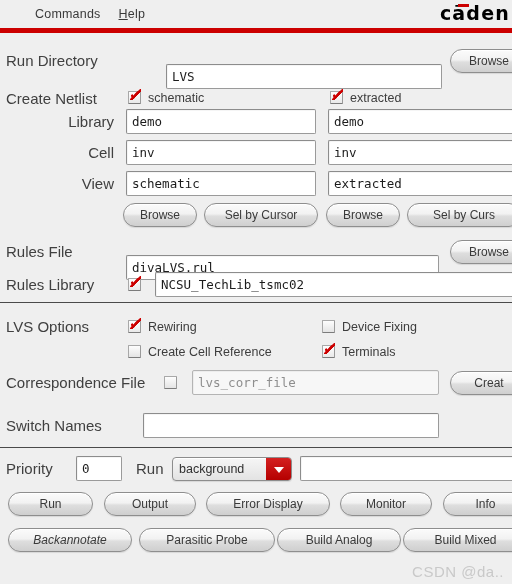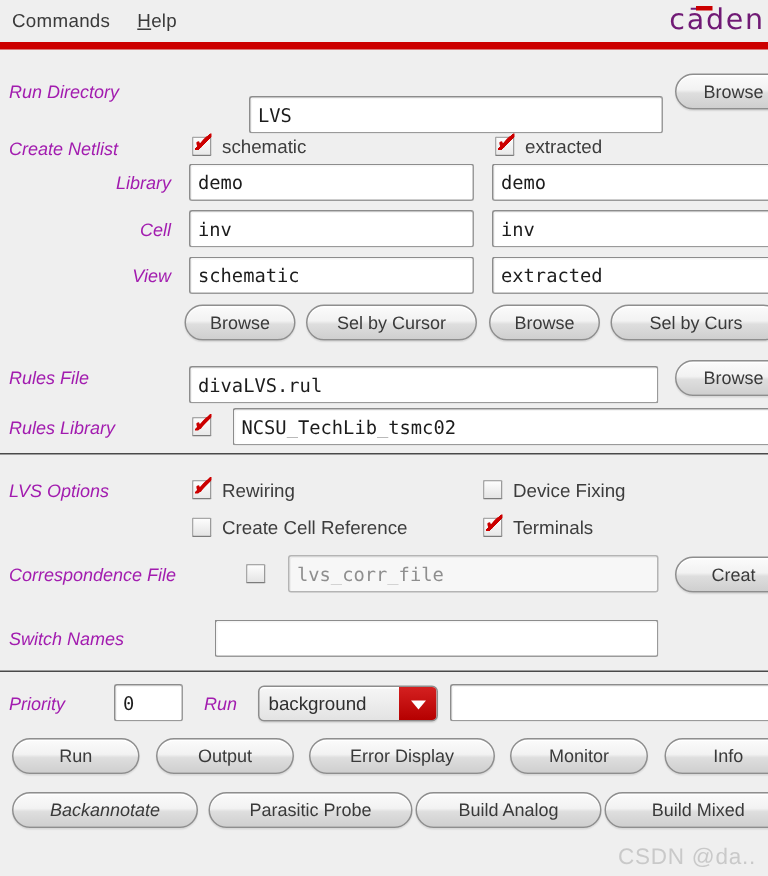--- a/index.html
+++ b/index.html
@@ -26,37 +26,38 @@
   }
 
   
   .menubar {
     height: 28px;
     background: #efefef;
     position: relative;
     display: flex;
     align-items: center;
     padding-left: 8px;
+    margin-left: 27px;
   }
   .menu-item {
     font-size: 12.5px;
     color: #3a3a3a;
     margin-right: 18px;
     letter-spacing: .2px;
     cursor: default;
   }
   .menu-item .ul { text-decoration: underline; }
   .brand {
     position: absolute;
     right: 2px;
     top: 2px;
     font-family: "DejaVu Sans", sans-serif;
     font-size: 19px;
-    font-weight: normal;
-    color: #701a75;
+    font-weight: bold;
+    color: #000000;
     letter-spacing: 1.2px;
     white-space: nowrap;
     text-align: right;
   }
   .brand .macron {
     position: absolute;
     left: 18px;
     top: 2px;
     width: 11px;
     height: 3px;
@@ -73,25 +74,24 @@
     padding: 0;
   }
   .row {
     position: absolute;
     left: 0;
     width: 512px;
     height: 26px;
   }
   .lbl {
     position: absolute;
-    font-size: 12px;
-    color: #a21caf;
+    font-size: 15px;
+    color: #404040;
     white-space: nowrap;
     line-height: 26px;
-    font-style: italic;
   }
   .lbl.left  { left: 6px; }
   .lbl.right { width: 114px; text-align: right; left: 0; }
 
   
   .tf {
     position: absolute;
     box-sizing: border-box;
     height: 25px;
     background: #ffffff;
@@ -292,21 +292,21 @@
 
     <div class="row" style="top:203px;">
       <div class="btn" style="left:123px; top:0px; width:74px;">Browse</div>
       <div class="btn" style="left:204px; top:0px; width:114px;">Sel by Cursor</div>
       <div class="btn" style="left:326px; top:0px; width:74px;">Browse</div>
       <div class="btn" style="left:407px; top:0px; width:114px;">Sel by Curs</div>
     </div>
 
     <div class="row" style="top:239px;">
       <span class="lbl left">Rules File</span>
-      <input class="tf" style="left: 126px; top: 5px; width: 313px;" value="divaLVS.rul">
+      <input class="tf" style="left: 126px; top: 16px; width: 313px;" value="divaLVS.rul">
       <div class="btn" style="left:450px; top:1px; width:78px;">Browse</div>
     </div>
 
     <div class="row" style="top:272px;">
       <span class="lbl left">Rules Library</span>
       <div class="cbx on" style="left:128px; top:6px;">
         <span class="check-glyph">✔</span>
       </div>
       <input class="tf" style="left: 155px; top: 0px; width: 373px;" value="NCSU_TechLib_tsmc02">
     </div>

